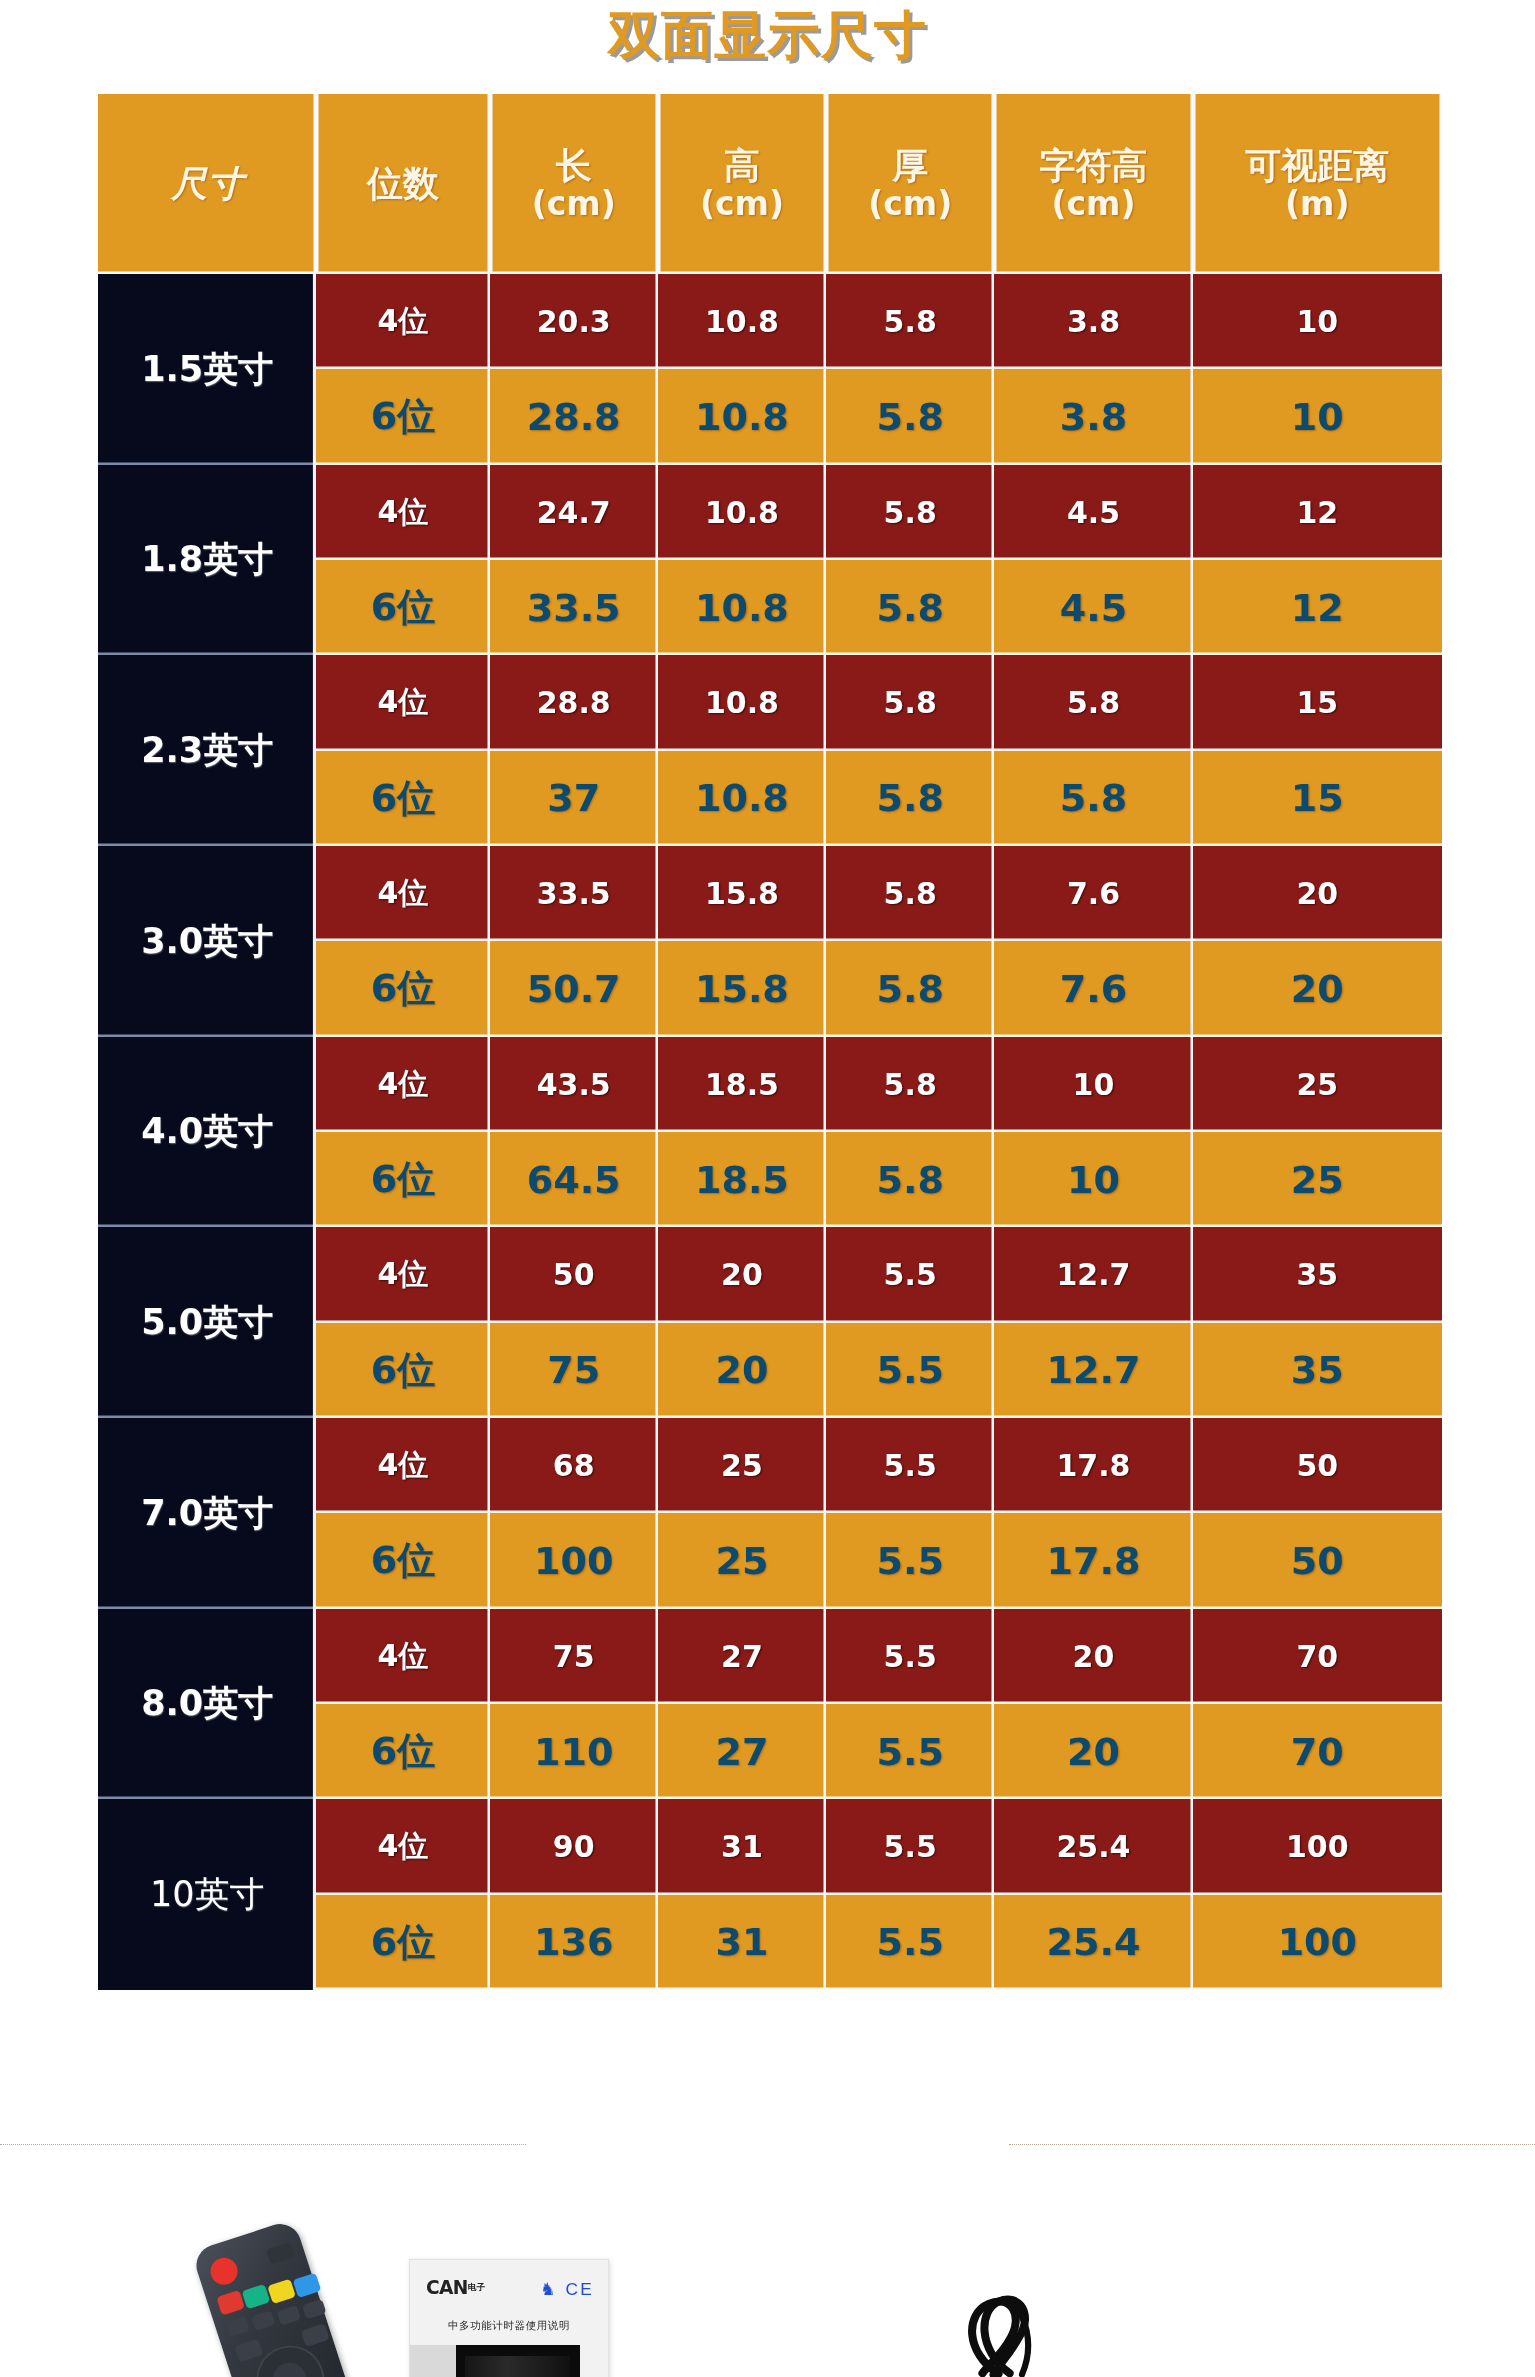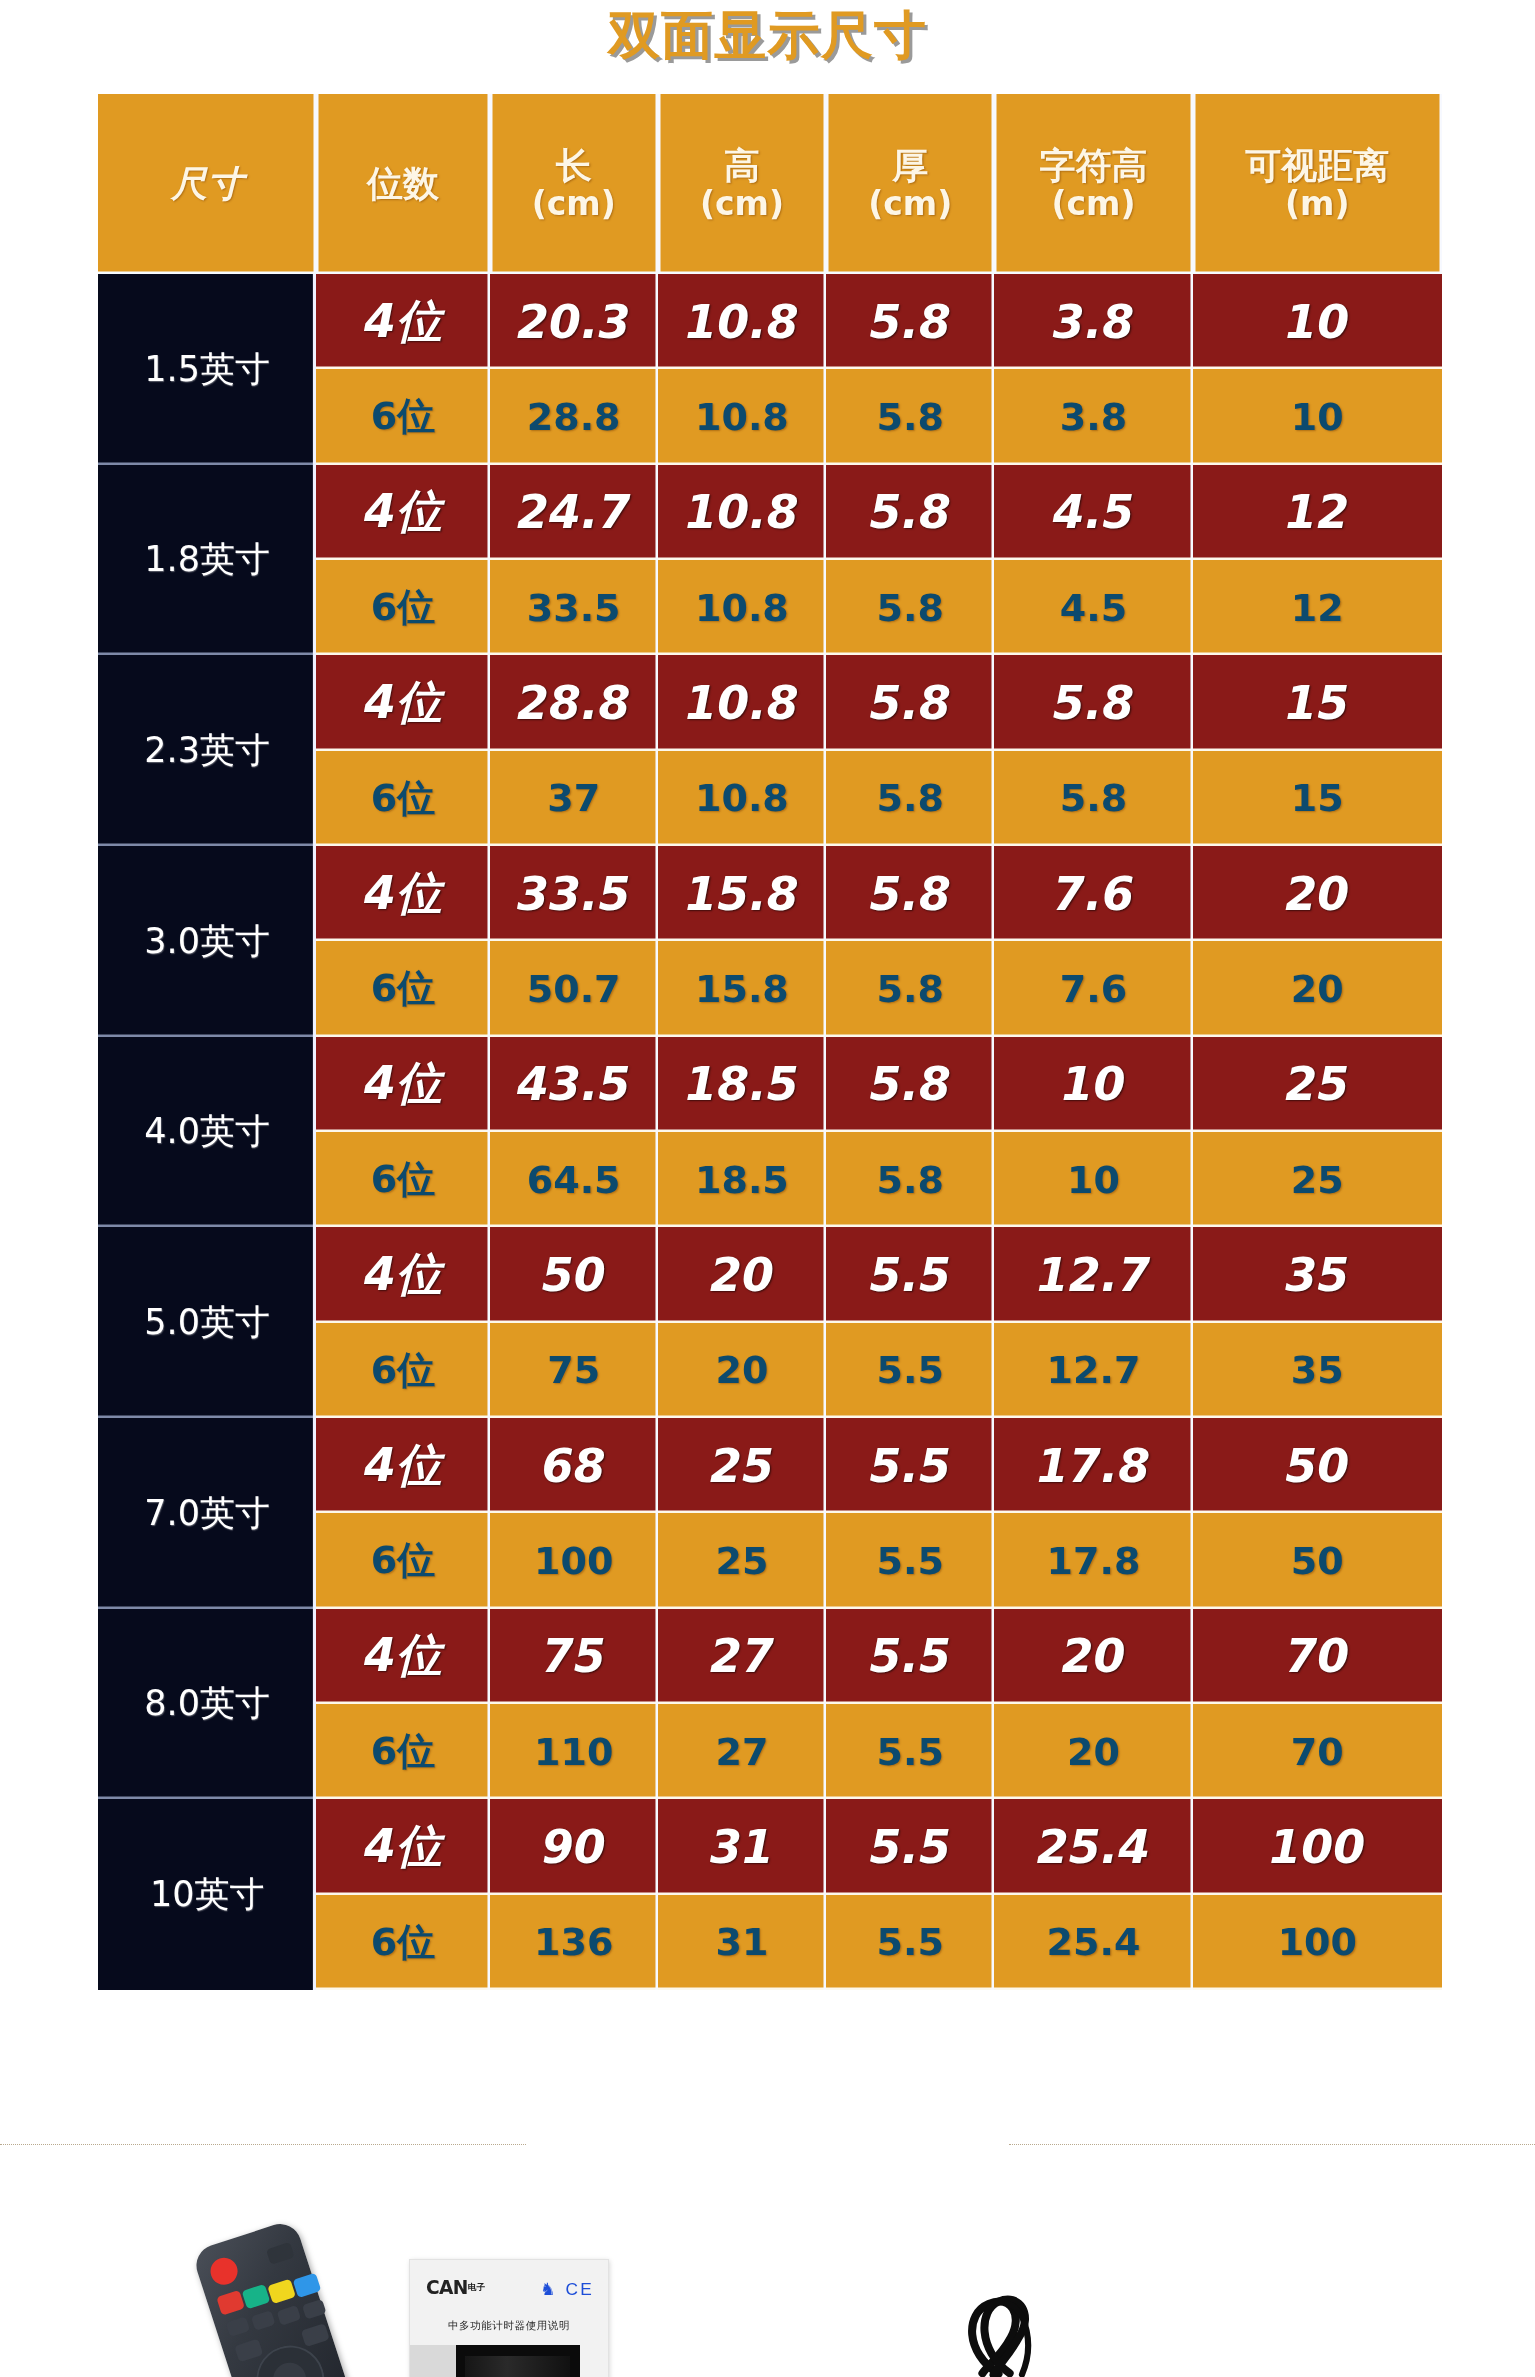--- a/index.html
+++ b/index.html
@@ -107,33 +107,32 @@
   
   td.sizecell {
     background: #060a1c;
     color: #ffffff;
     font-size: 35px;
     font-weight: 500;
     text-shadow: 0.6px 0.6px 1.2px rgba(255,255,255,.35);
     box-shadow: inset -3.1px 0 0 #eef2ff;
     font-family: "DejaVu Sans", "Liberation Sans", sans-serif;
   }
-  td.sizecell.sep { box-shadow: inset -3.1px 0 0 #eef2ff, inset 0 -2.5px 0 #7e8aa8; }
+  td.sizecell.sep { box-shadow: inset -3.1px 0 0 #eef2ff, inset 0 -2.5px 0 #7e8aa8; font-weight: bold; }
 
   
   td.dark {
     background: #8A1A18;
     height: 77px;
     color: #ffffff;
-    font-size: 46px;
+    font-size: 30px;
     font-weight: bold;
     text-shadow: 1.2px 1.2px 1.9px rgba(0,0,0,.55);
     box-shadow: inset -2.5px 0 0 #f7f9ff, inset 0 -2.5px 0 #fdf8ec;
     font-family: "DejaVu Sans", "Liberation Sans", sans-serif;
-    font-style: italic;
   }
   td.light {
     background: #E09A22;
     height: 77px;
     color: #0c4a6e;
     font-size: 38px;
     font-weight: bold;
     text-shadow: 1.2px 1.2px 1.9px rgba(120,60,0,.45);
     box-shadow: inset -2.5px 0 0 #f7f9ff, inset 0 -2.5px 0 #fdf8ec;
     font-family: "DejaVu Sans", "Liberation Sans", sans-serif;

